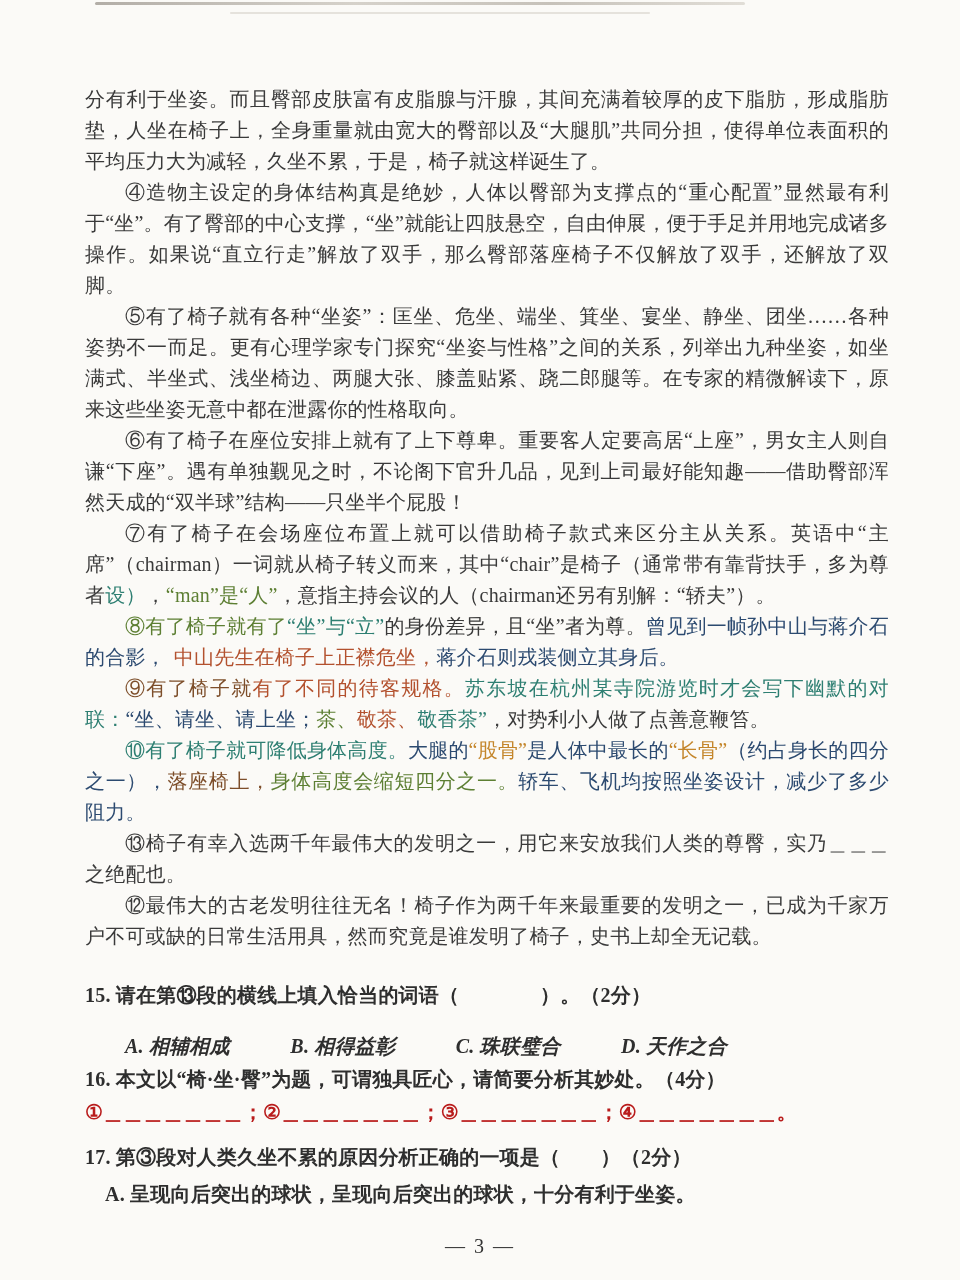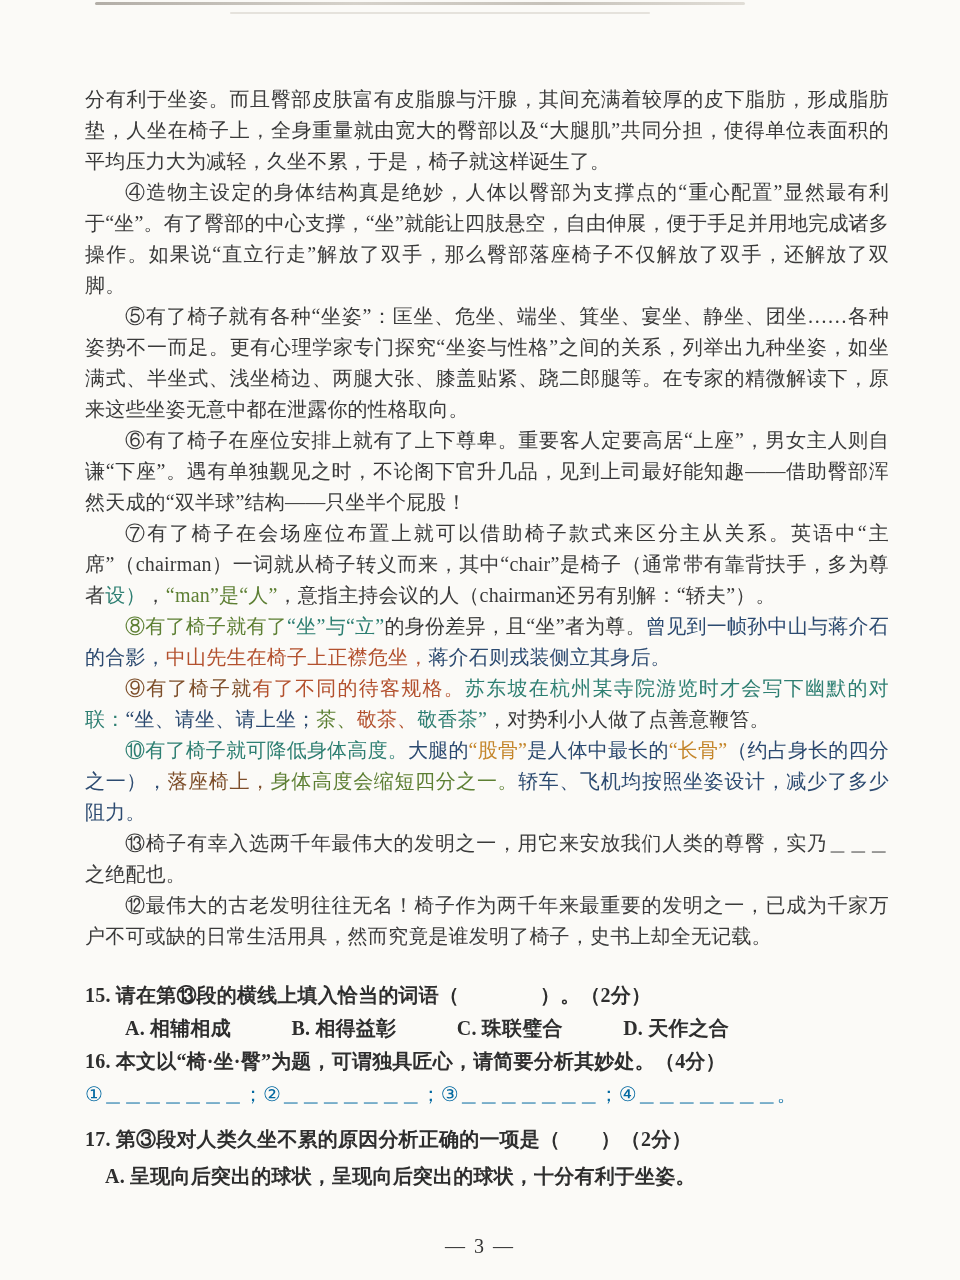--- a/index.html
+++ b/index.html
@@ -24,46 +24,46 @@
     position:absolute;top:84px;left:85px;width:804px;
   }
   .content p{margin:0;}
   .line{
     font-size:20px;line-height:31px;
     text-align:justify;text-justify:inter-ideograph;
     letter-spacing:.2px;
   }
   .q{font-weight:bold;color:#2e2e2e;}
   .opts{font-weight:bold;color:#2e2e2e;}
-  .blanks{font-weight:normal;color:#0369a1;letter-spacing:0;}
+  .blanks{font-weight:bold;color:#b91c1c;letter-spacing:0;}
   .pagenum{
     position:absolute;left:0;right:0;bottom:22px;
     text-align:center;font-size:20px;color:#333;
     font-family:"Liberation Serif","DejaVu Serif",serif;
     letter-spacing:2px;
   }
 </style>
 </head>
 <body>
 
 <div class="page">
   <div class="scan-line"></div>
   <div class="scan-line2"></div>
   <div class="content" id="content">
       <p class="line body"><span>分有利于坐姿。而且臀部皮肤富有皮脂腺与汗腺，其间充满着较厚的皮下脂肪，形成脂肪垫，人坐在椅子上，全身重量就由宽大的臀部以及“大腿肌”共同分担，使得单位表面积的平均压力大为减轻，久坐不累，于是，椅子就这样诞生了。</span></p>
       <p class="line body" style="text-indent: 2em;"><span>④造物主设定的身体结构真是绝妙，人体以臀部为支撑点的“重心配置”显然最有利于“坐”。有了臀部的中心支撑，“坐”就能让四肢悬空，自由伸展，便于手足并用地完成诸多操作。如果说“直立行走”解放了双手，那么臀部落座椅子不仅解放了双手，还解放了双脚。</span></p>
       <p class="line body" style="text-indent: 2em;"><span>⑤有了椅子就有各种“坐姿”：匡坐、危坐、端坐、箕坐、宴坐、静坐、团坐……各种姿势不一而足。更有心理学家专门探究“坐姿与性格”之间的关系，列举出九种坐姿，如坐满式、半坐式、浅坐椅边、两腿大张、膝盖贴紧、跷二郎腿等。在专家的精微解读下，原来这些坐姿无意中都在泄露你的性格取向。</span></p>
       <p class="line body" style="text-indent: 2em;"><span>⑥有了椅子在座位安排上就有了上下尊卑。重要客人定要高居“上座”，男女主人则自谦“下座”。遇有单独觐见之时，不论阁下官升几品，见到上司最好能知趣——借助臀部浑然天成的“双半球”结构——只坐半个屁股！</span></p>
       <p class="line body" style="text-indent: 2em;"><span>⑦有了椅子在会场座位布置上就可以借助椅子款式来区分主从关系。英语中“主席”（chairman）一词就从椅子转义而来，其中“chair”是椅子（通常带有靠背扶手，多为尊者</span><span style="color: rgb(46, 127, 114);">设）</span><span>，</span><span style="color: rgb(93, 127, 51);">“man”是“人”</span><span>，意指主持会议的人（chairman还另有别解：“轿夫”）。</span></p>
-      <p class="line body" style="text-indent: 2em;"><span style="color: rgb(93, 127, 51);">⑧有了椅子就有了</span><span style="color: rgb(46, 127, 114);">“坐”与“立”</span><span>的身份差异，且“坐”者为尊。</span><span style="color: rgb(44, 74, 112);">曾见到一帧孙中山与蒋介石的合影，</span><span style="color: rgb(179, 81, 46);">中山先生在椅子上正襟危坐，</span><span style="color: rgb(44, 74, 112);">蒋介石则戎装侧立其身后。</span></p>
+      <p class="line body" style="text-indent: 2em;"><span style="color: rgb(93, 127, 51);">⑧有了椅子就有了</span><span style="color: rgb(46, 127, 114);">“坐”与“立”</span><span>的身份差异，且“坐”者为尊。</span><span style="color: rgb(44, 74, 112);">曾见到一帧孙中山与蒋介石的合影，</span><span style="color: rgb(179, 81, 46); margin-left: 8px;">中山先生在椅子上正襟危坐，</span><span style="color: rgb(44, 74, 112);">蒋介石则戎装侧立其身后。</span></p>
       <p class="line body" style="text-indent: 2em;"><span style="color: rgb(125, 78, 42);">⑨有了椅子就</span><span style="color: rgb(179, 81, 46);">有了不同的待客规格。</span><span style="color: rgb(46, 127, 114);">苏东坡在杭州某寺院游览时才会写下幽默的对联：</span><span style="color: rgb(44, 74, 112);">“坐、请坐、请上坐；</span><span style="color: rgb(93, 127, 51);">茶、</span><span style="color: rgb(179, 81, 46);">敬茶、</span><span style="color: rgb(46, 127, 114);">敬香茶”</span><span>，对势利小人做了点善意鞭笞。</span></p>
       <p class="line body" style="text-indent: 2em;"><span style="color: rgb(46, 127, 114);">⑩有了椅子就可降低身体高度。</span><span style="color: rgb(44, 74, 112);">大腿的</span><span style="color: rgb(196, 134, 43);">“股骨”</span><span style="color: rgb(44, 74, 112);">是人体中最长的</span><span style="color: rgb(196, 134, 43);">“长骨”</span><span style="color: rgb(44, 74, 112);">（约占身长的四分之一），</span><span style="color: rgb(125, 78, 42);">落座椅上，</span><span style="color: rgb(93, 127, 51);">身体高度会缩短四分之一。</span><span style="color: rgb(44, 74, 112);">轿车、飞机均按照坐姿设计，减少了多少阻力。</span></p>
       <p class="line body" style="text-indent: 2em;"><span>⑬椅子有幸入选两千年最伟大的发明之一，用它来安放我们人类的尊臀，实乃＿＿＿之绝配也。</span></p>
       <p class="line body" style="text-indent: 2em;"><span>⑫最伟大的古老发明往往无名！椅子作为两千年来最重要的发明之一，已成为千家万户不可或缺的日常生活用具，然而究竟是谁发明了椅子，史书上却全无记载。</span></p>
       <p class="line q" style="margin-top: 28px;"><span>15. 请在第⑬段的横线上填入恰当的词语（　　　　）。（2分）</span></p>
-      <p class="line opts" style="margin-top: 2px; text-indent: 2em;"><span>A. 相辅相成　　　B. 相得益彰　　　C. 珠联璧合　　　D. 天作之合</span></p>
+      <p class="line opts" style="margin-top: 20px; text-indent: 2em; font-style: italic;"><span>A. 相辅相成　　　B. 相得益彰　　　C. 珠联璧合　　　D. 天作之合</span></p>
       <p class="line q" style="margin-top: 2px;"><span>16. 本文以“椅·坐·臀”为题，可谓独具匠心，请简要分析其妙处。（4分）</span></p>
       <p class="line blanks" style="margin-top: 2px;"><span>①＿＿＿＿＿＿＿；②＿＿＿＿＿＿＿；③＿＿＿＿＿＿＿；④＿＿＿＿＿＿＿。</span></p>
       <p class="line q" style="margin-top: 14px;"><span>17. 第③段对人类久坐不累的原因分析正确的一项是（　　）（2分）</span></p>
       <p class="line opts" style="margin-top: 6px; text-indent: 1em;"><span>A. 呈现向后突出的球状，呈现向后突出的球状，十分有利于坐姿。</span></p>
     </div>
   <div class="pagenum">— 3 —</div>
 </div>
 
 </body></html>

